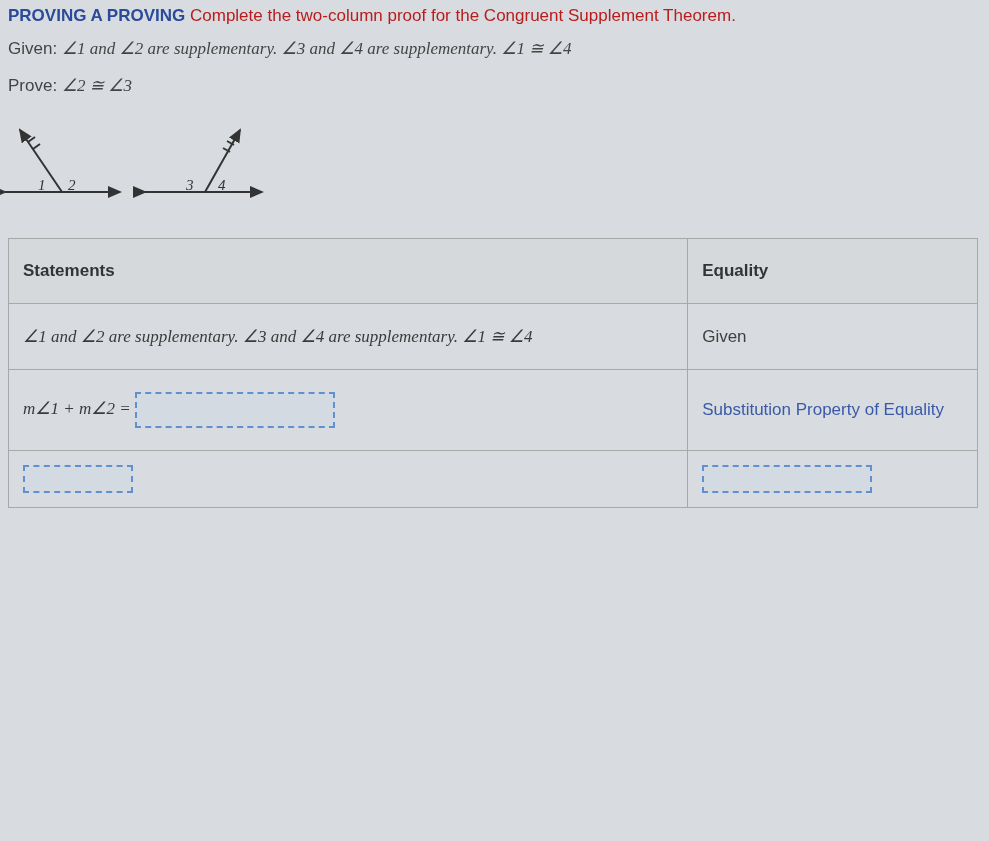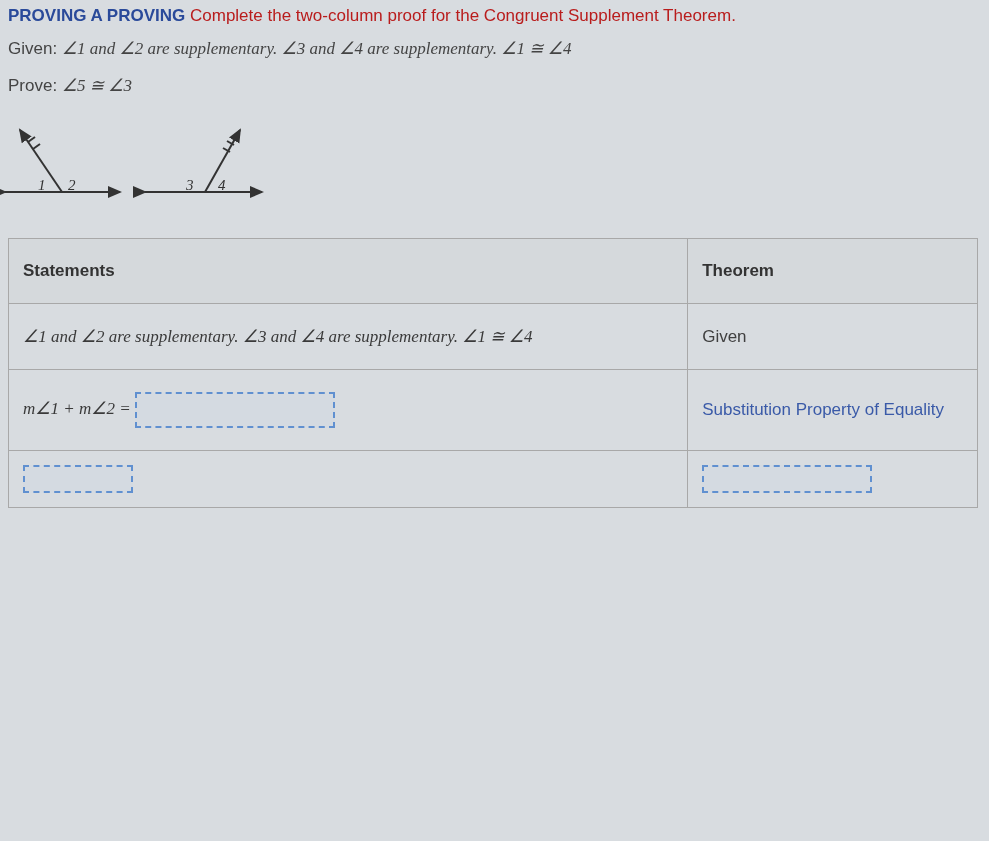--- a/index.html
+++ b/index.html
@@ -55,21 +55,21 @@
   <span class="header-text">Complete the two-column proof for the Congruent Supplement Theorem.</span>
 </div>
 
 <div class="given-prove">
   <span>Given:</span>
   <span class="math">∠1  and  ∠2  are supplementary.  ∠3  and  ∠4  are supplementary.  ∠1 ≅ ∠4</span>
 </div>
 
 <div class="given-prove">
   <span>Prove:</span>
-  <span class="math">∠5 ≅ ∠3</span>
+  <span class="math">∠2 ≅ ∠3</span>
 </div>
 
 <div class="diagram-area">
   <svg width="280" height="98" style="position:absolute;left:0;top:0">
     <defs>
       <marker id="arr" markerWidth="8" markerHeight="8" refX="6" refY="3" orient="auto">
         <path d="M0,0 L7,3 L0,6 Z" fill="#333"></path>
       </marker>
     </defs>
 
@@ -86,21 +86,21 @@
     <line x1="223" y1="26" x2="230" y2="30" stroke="#333" stroke-width="2"></line>
     <text x="186" y="68" font-family="serif" font-style="italic" font-size="15" fill="#333">3</text>
     <text x="218" y="68" font-family="serif" font-style="italic" font-size="15" fill="#333">4</text>
   </svg>
 </div>
 
 <table class="proof-table">
   <tbody>
       <tr>
     <th class="col-stmt">Statements</th>
-    <th class="col-reason reason-plain">Theorem</th>
+    <th class="col-reason reason-plain">Equality</th>
   </tr>
   <tr>
     <td class="col-stmt"><span class="math">∠1  and  ∠2  are supplementary.  ∠3  and  ∠4  are supplementary.  ∠1 ≅ ∠4</span></td>
     <td class="col-reason reason-plain">Given</td>
   </tr>
   <tr>
     <td class="col-stmt">
       <span class="math">m∠1 + m∠2 = </span>
       <span class="blank-box blank-md"></span>
     </td>

